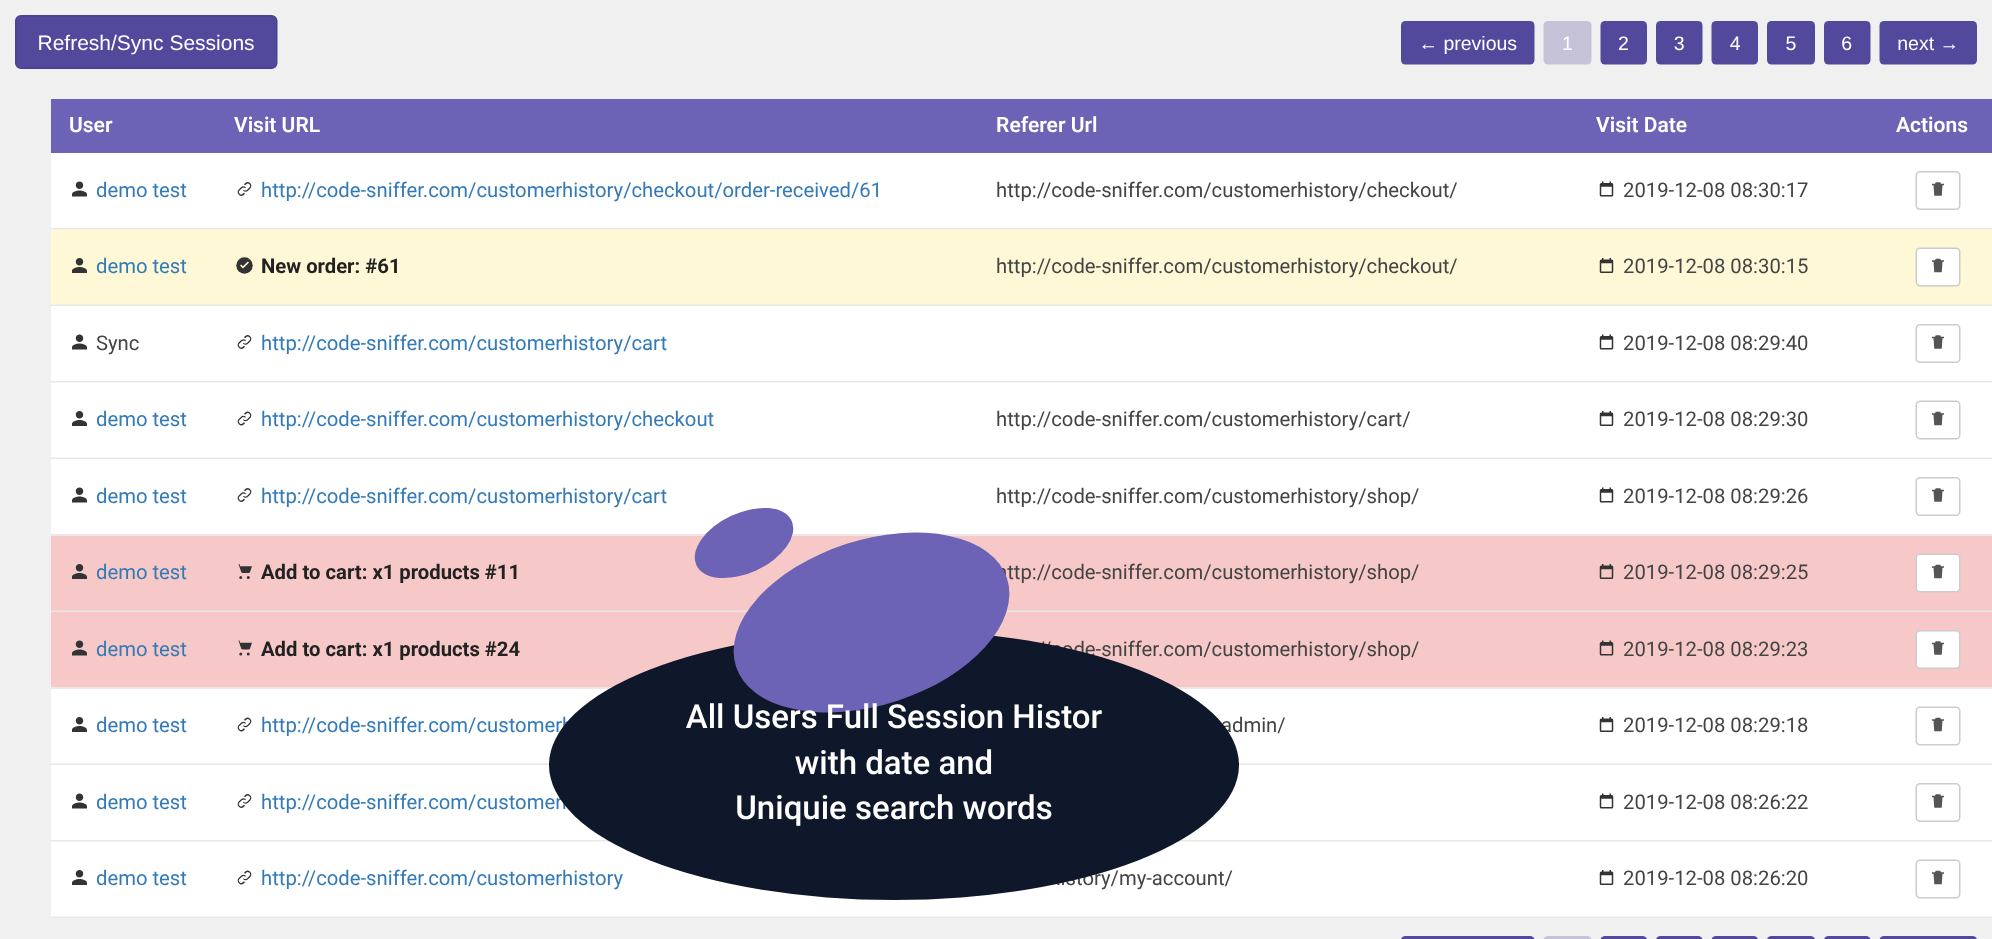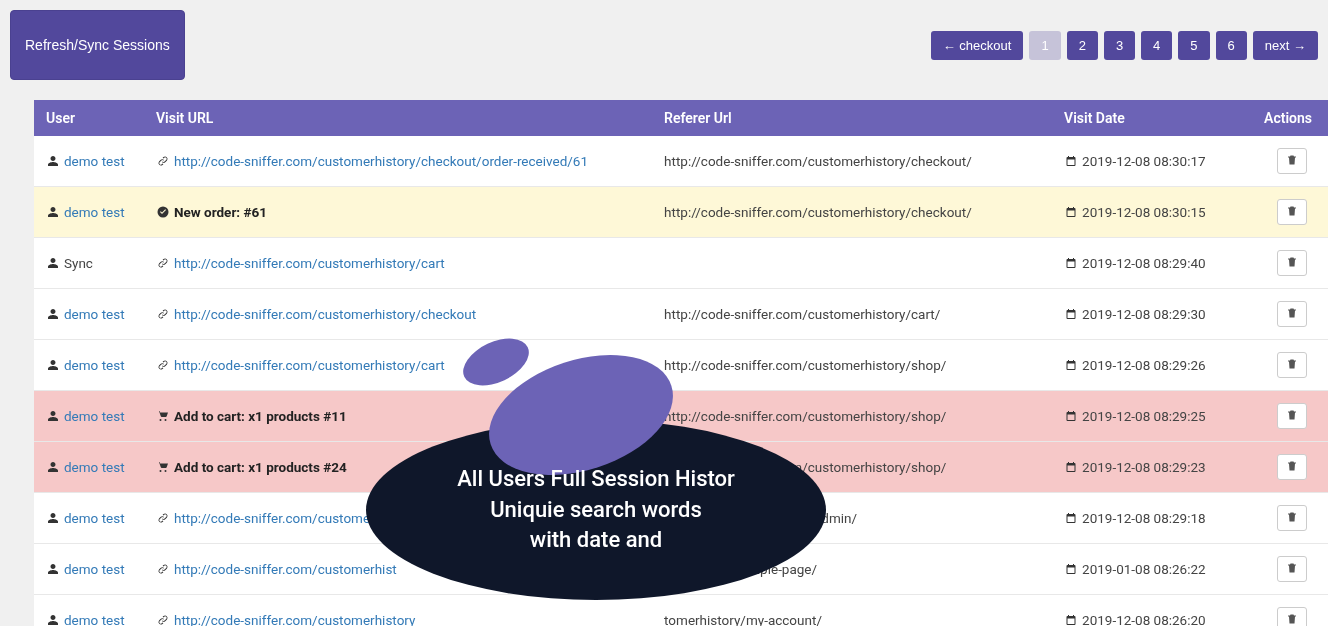--- a/index.html
+++ b/index.html
@@ -13,21 +13,21 @@
   .top-bar {
     display: flex;
     justify-content: space-between;
     align-items: center;
     margin-bottom: 20px;
   }
   .btn-primary {
     background: #52489c;
     color: #fff;
     border: 1px solid #4a4190;
-    padding: 26px 14px;
+    padding: 9px 14px;
     border-radius: 4px;
     cursor: pointer;
     font-size: 14px;
   }
   .pagination {
     display: flex;
     gap: 6px;
     align-items: center;
   }
   .page-btn {
@@ -137,21 +137,21 @@
     z-index: -1;
   }
   svg.ic { width: 12px; height: 12px; vertical-align: -1px; fill: currentColor; }
 </style>
 </head>
 <body>
 
 <div class="top-bar">
   <button class="btn-primary">Refresh/Sync Sessions</button>
   <div class="pagination" id="pagination-top">
-      <button class="page-btn">← checkout</button>
+      <button class="page-btn">← previous</button>
       <button class="page-btn active">1</button>
       <button class="page-btn">2</button>
       <button class="page-btn">3</button>
       <button class="page-btn">4</button>
       <button class="page-btn">5</button>
       <button class="page-btn">6</button>
       <button class="page-btn">next →</button>
     </div>
 </div>
 
@@ -290,21 +290,21 @@
       <tr>
         <td><span class="icon"><svg class="ic" viewBox="0 0 24 24">
               <path d="M12 12c2.7 0 5-2.3 5-5s-2.3-5-5-5-5 2.3-5 5 2.3 5 5 5zm0 2c-3.3 0-10 1.7-10 5v3h20v-3c0-3.3-6.7-5-10-5z"></path>
             </svg></span><a href="#" class="link">demo test</a></td>
         <td><span class="icon"><svg class="ic" viewBox="0 0 24 24">
               <path d="M10 14a5 5 0 0 0 7 0l3-3a5 5 0 0 0-7-7l-1.7 1.7 1.4 1.4L14 6a3 3 0 1 1 4.2 4.2l-3 3A3 3 0 0 1 11 13zm4-4a5 5 0 0 0-7 0l-3 3a5 5 0 0 0 7 7l1.7-1.7-1.4-1.4L10 18a3 3 0 1 1-4.2-4.2l3-3A3 3 0 0 1 13 11z"></path>
             </svg></span><a href="#" class="link">http://code-sniffer.com/customerhist</a></td>
         <td>merhistory/sample-page/</td>
         <td><span class="icon"><svg class="ic" viewBox="0 0 24 24">
               <path d="M19 4h-1V2h-2v2H8V2H6v2H5a2 2 0 0 0-2 2v14a2 2 0 0 0 2 2h14a2 2 0 0 0 2-2V6a2 2 0 0 0-2-2zm0 16H5V9h14v11z"></path>
-            </svg></span><span>2019-01-08 08:26:22</span></td>
+            </svg></span><span>2019-12-08 08:26:22</span></td>
         <td class="cell-actions"><button class="del-btn"><span><svg class="ic" viewBox="0 0 24 24">
                 <path d="M6 7h12l-1 14H7L6 7zm3-4h6l1 2h4v2H4V5h4l1-2z"></path>
               </svg></span></button></td>
       </tr>
       <tr>
         <td><span class="icon"><svg class="ic" viewBox="0 0 24 24">
               <path d="M12 12c2.7 0 5-2.3 5-5s-2.3-5-5-5-5 2.3-5 5 2.3 5 5 5zm0 2c-3.3 0-10 1.7-10 5v3h20v-3c0-3.3-6.7-5-10-5z"></path>
             </svg></span><a href="#" class="link">demo test</a></td>
         <td><span class="icon"><svg class="ic" viewBox="0 0 24 24">
               <path d="M10 14a5 5 0 0 0 7 0l3-3a5 5 0 0 0-7-7l-1.7 1.7 1.4 1.4L14 6a3 3 0 1 1 4.2 4.2l-3 3A3 3 0 0 1 11 13zm4-4a5 5 0 0 0-7 0l-3 3a5 5 0 0 0 7 7l1.7-1.7-1.4-1.4L10 18a3 3 0 1 1-4.2-4.2l3-3A3 3 0 0 1 13 11z"></path>
@@ -328,15 +328,15 @@
       <button class="page-btn">3</button>
       <button class="page-btn">4</button>
       <button class="page-btn">5</button>
       <button class="page-btn">6</button>
       <button class="page-btn">next →</button>
     </div>
 </div>
 
 <div class="callout">
   <div>All Users Full Session Histor</div>
+  <div>with date and</div>
   <div>Uniquie search words</div>
-  <div>with date and</div>
 </div>
 
 </body></html>

